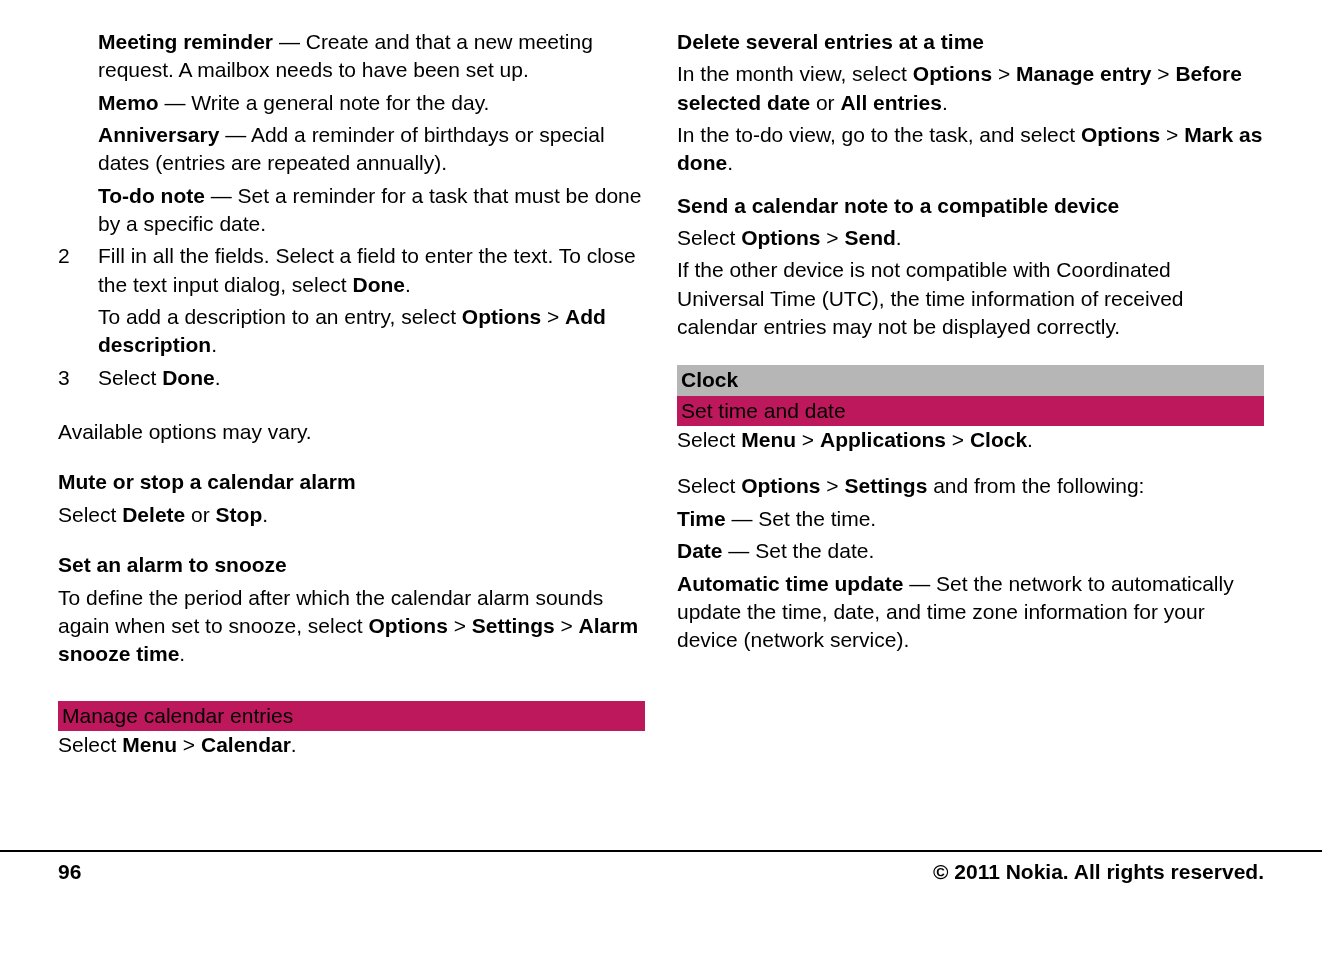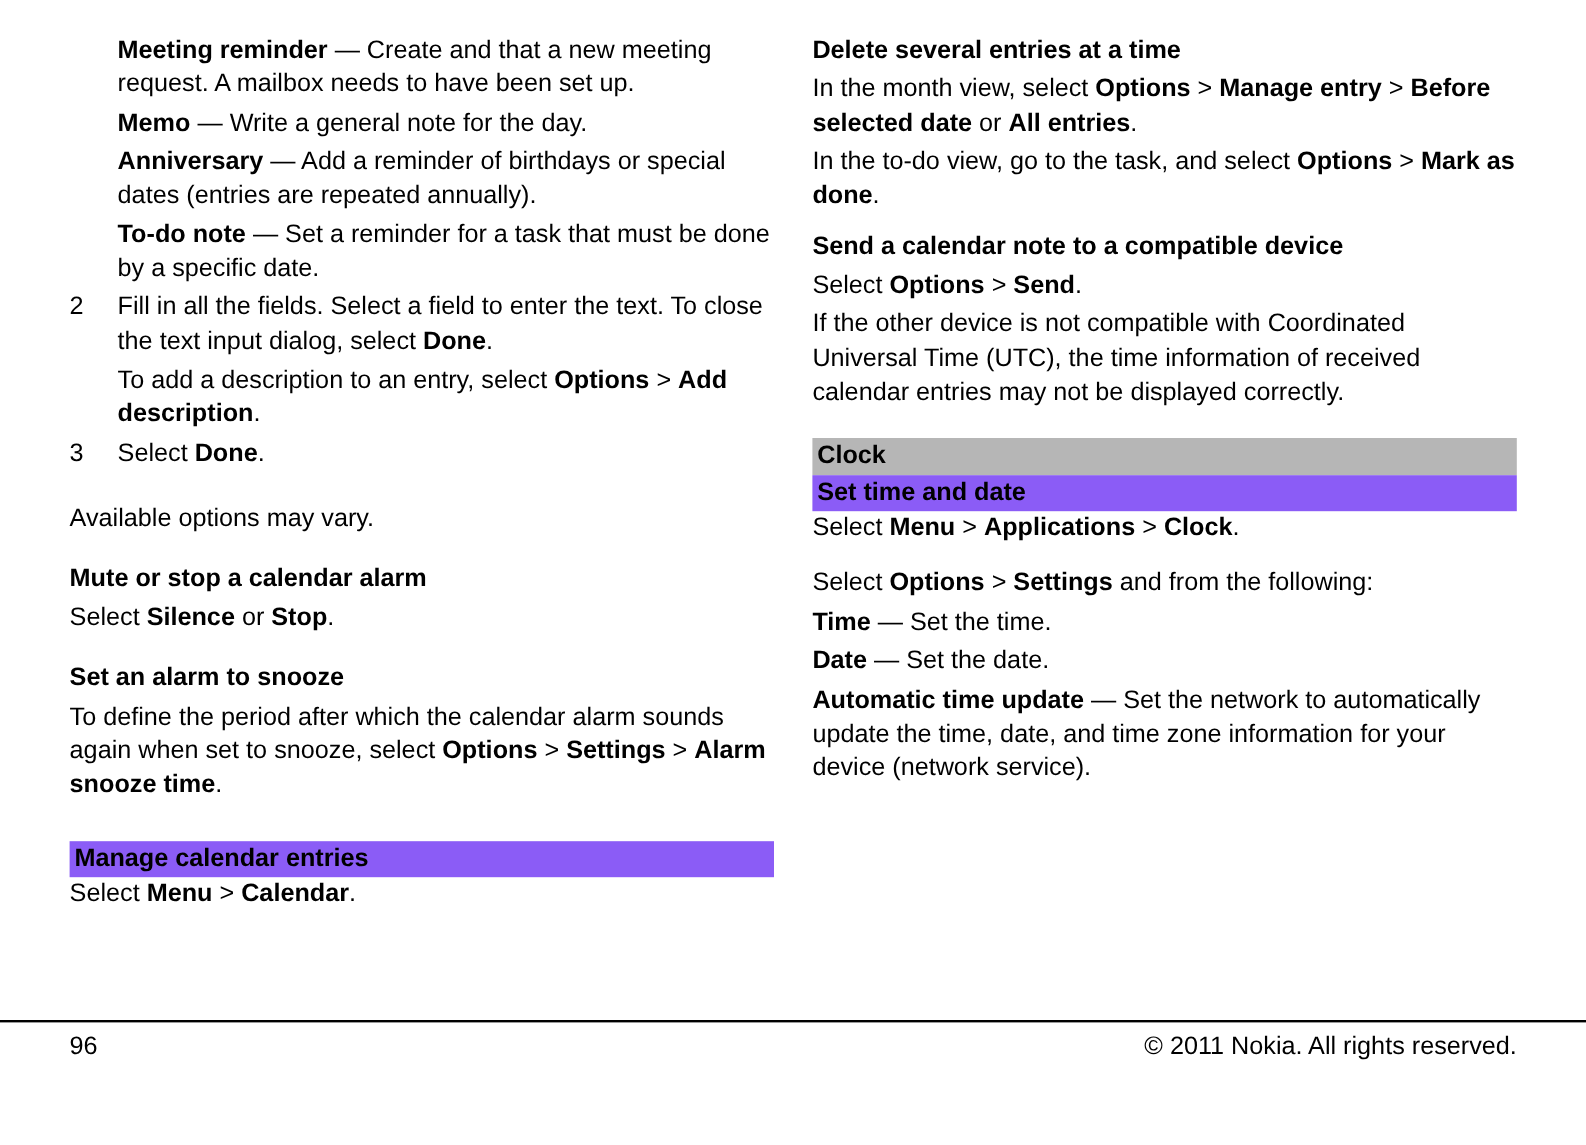--- a/index.html
+++ b/index.html
@@ -30,35 +30,35 @@
   .listbody { flex: 1; }
   .b { font-weight: 700; }
   .section-gap { margin-top: 22px; }
   .hdr {
     font-weight: 700;
     background: #b6b6b6;
     padding: 1px 4px;
     margin-top: 6px;
   }
   .subhdr {
-    font-weight: 700;
-    background: #8b5cf6;
+    font-weight: 400;
+    background: #be185d;
     padding: 1px 4px;
   }
   .footer {
     position: absolute;
     left: 0; right: 0;
     bottom: 68px;
     padding: 0 58px;
     border-top: 2px solid #000;
   }
   .footer-row {
     display: flex;
     justify-content: space-between;
-    font-weight: 400;
+    font-weight: 700;
     padding-top: 6px;
     font-size: 21px;
   }
 </style>
 </head>
 <body>
 
 <div class="page">
 
   <div class="col">
@@ -96,21 +96,21 @@
         <p class="para">
           <span>Select </span><span class="b">Done</span><span>.</span>
         </p>
       </div>
     </div>
 
     <p class="para section-gap">Available options may vary.</p>
 
     <p class="para b section-gap">Mute or stop a calendar alarm</p>
     <p class="para">
-      <span>Select </span><span class="b">Silence</span><span> or </span><span class="b">Stop</span><span>.</span>
+      <span>Select </span><span class="b">Delete</span><span> or </span><span class="b">Stop</span><span>.</span>
     </p>
 
     <p class="para b section-gap">Set an alarm to snooze</p>
     <p class="para">
       <span>To define the period after which the calendar alarm sounds again when set to snooze, select </span><span class="b">Options</span><span> &gt; </span><span class="b">Settings</span><span> &gt; </span><span class="b">Alarm snooze time</span><span>.</span>
     </p>
 
     <div style="height:28px"></div>
     <div class="subhdr">Manage calendar entries</div>
     <p class="para">

